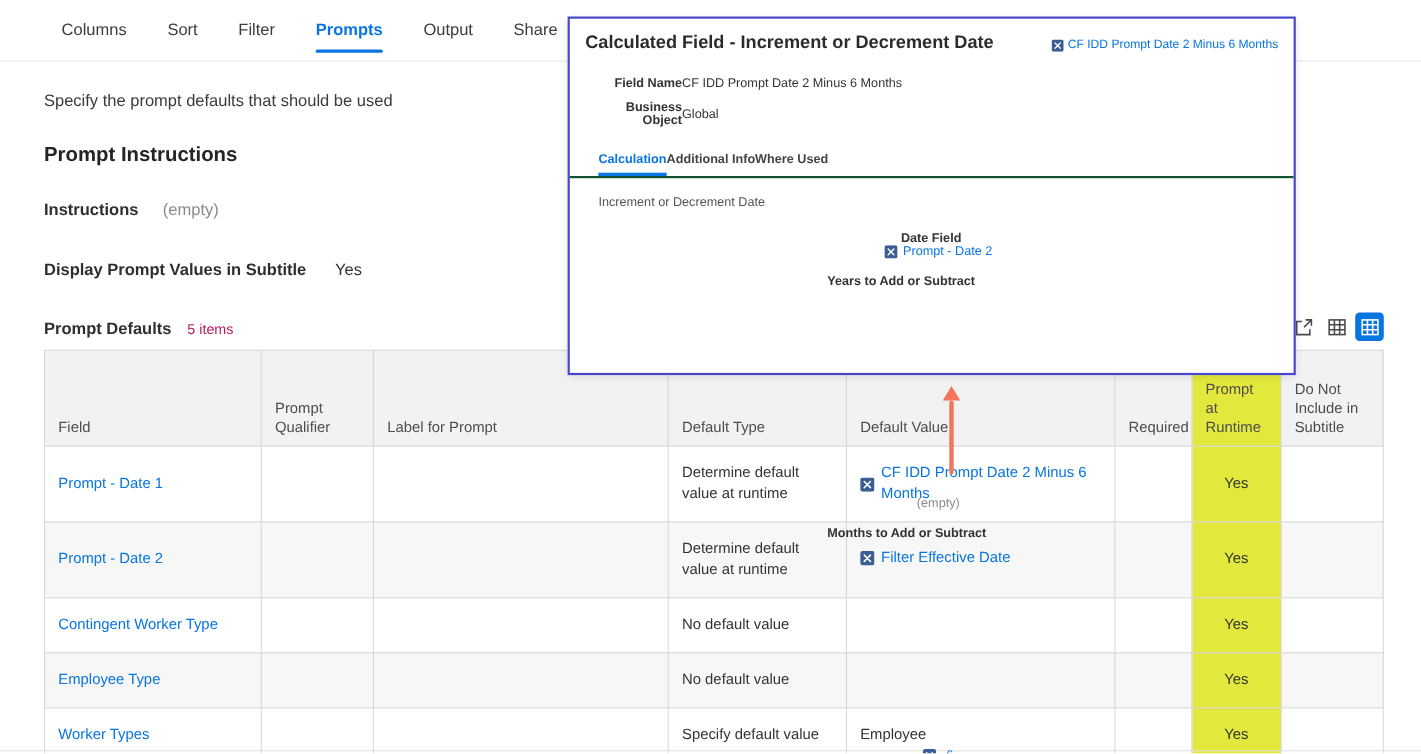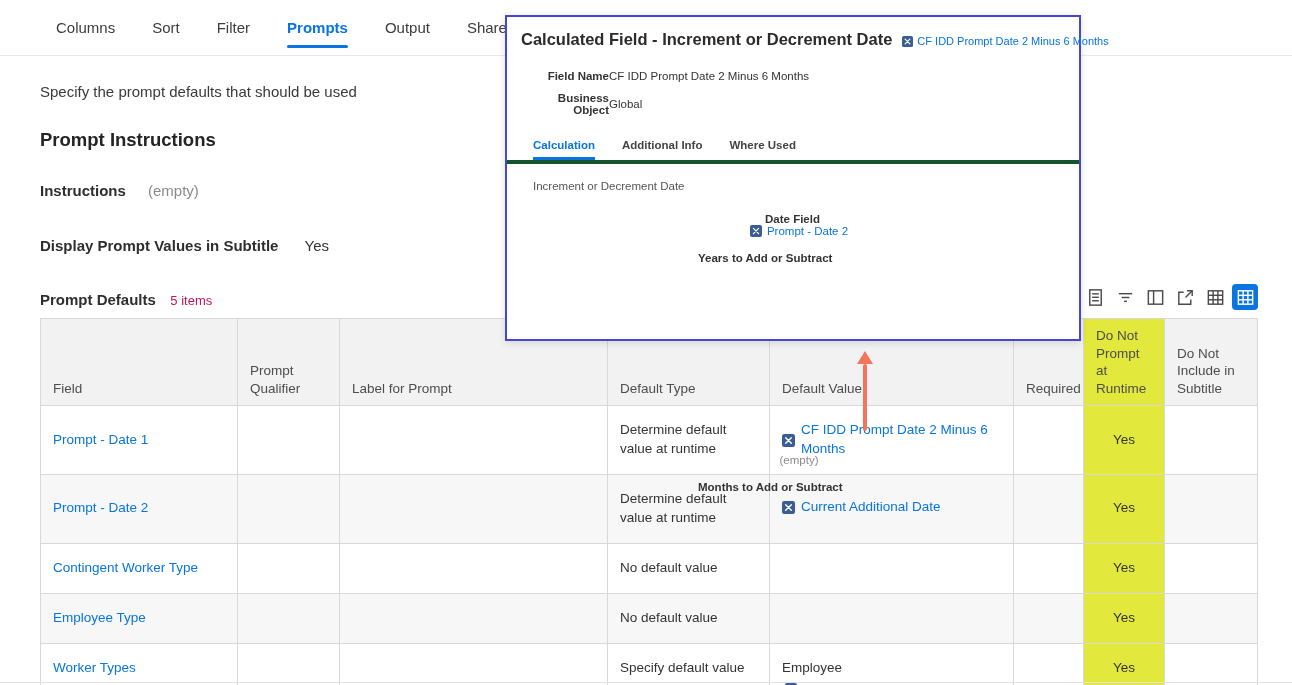--- a/index.html
+++ b/index.html
@@ -44,32 +44,32 @@
   table.grid td { border:1px solid #d8d8d8; padding:15px 12px; vertical-align:middle; line-height:1.4; color:#333; }
   table.grid tbody tr:nth-child(even) { background:#f7f7f7; }
   th.yellow, td.yellow { background:#e3e83c !important; }
   td.yellow { text-align:center; }
   .link { color:#0875e1; text-decoration:none; cursor:pointer; }
   .cfwrap { display:inline-flex; align-items:center; gap:6px; }
   .cf-icon { display:inline-flex; width:13px; height:13px; flex:0 0 13px; }
   .cf-icon svg { width:13px; height:13px; }
 
   
-  .popup { position:absolute; left:505px; top:15px; width:576px; height:326px; background:#fff;
+  .popup { position:absolute; left:516px; top:15px; width:662px; height:326px; background:#fff;
            border:2px solid #4646cf; z-index:20; box-shadow:0 2px 8px rgba(0,0,0,0.12); }
   .popup-header { display:flex; justify-content:space-between; align-items:flex-start; padding:13px 14px 0 14px; gap:10px; }
   .popup-title { font-size:16.5px; font-weight:700; color:#2b2b2b; white-space:nowrap; }
   .popup-header-link { font-size:11px; color:#0875e1; display:inline-flex; align-items:center; gap:4px;
            margin-top:5px; white-space:nowrap; text-decoration:none; cursor:pointer; }
   .popup-header-link .cf-icon, .popup-header-link .cf-icon svg { width:11px; height:11px; flex-basis:11px; }
   .popup-fields { padding:21px 14px 0 14px; }
   .pf-row { display:flex; margin-bottom:10px; font-size:11.5px; align-items:center;text-align:right; }
   .pf-label { font-weight:700; color:#333; width:88px; flex:0 0 88px; }
   .pf-value { color:#333; }
-  .popup-tabs { display:flex; gap:27px; padding:13px 14px 0 26px; border-bottom:4px solid #14532d; }
+  .popup-tabs { display:flex; padding:13px 14px 0 26px; border-bottom:2px solid #14532d; }
   .ptab { font-size:11.5px; font-weight:700; color:#444; padding-bottom:9px; position:relative; cursor:pointer; }
   .ptab.active { color:#0875e1; }
   .ptab.active::after { content:""; position:absolute; left:0; right:0; bottom:0; height:3px; background:#0875e1; }
   .popup-body { padding:16px 14px 12px 26px; font-size:11.5px; }
   .pb-fn { color:#555; margin-bottom:21px; }
   .pb-row { display:flex; align-items:center; margin-bottom:15px;flex-direction:column; }
   .pb-label { font-weight:700; color:#333; }
   .pb-label.wide { width:202px; flex:0 0 202px; }
   .pb-gap { margin-right:13px; }
   .pb-empty { color:#8a8a8a; }
@@ -227,21 +227,21 @@
           <td></td>
           <td><span>Determine default value at runtime</span></td>
           <td>
             <span class="cfwrap">
               <span class="cf-icon">
                   <svg viewBox="0 0 12 12">
                     <rect width="12" height="12" rx="2" fill="#3a5d94"></rect>
                     <path d="M3.4 3.4 L8.6 8.6 M8.6 3.4 L3.4 8.6" stroke="#fff" stroke-width="1.3" stroke-linecap="round"></path>
                   </svg>
                 </span>
-              <a class="link">Current Additional Date</a>
+              <a class="link">Filter Effective Date</a>
             </span>
           </td>
           <td></td>
           <td class="yellow"><span>Yes</span></td>
           <td></td>
         </tr>
         <tr>
           <td><a class="link">Contingent Worker Type</a></td>
           <td></td>
           <td></td>

